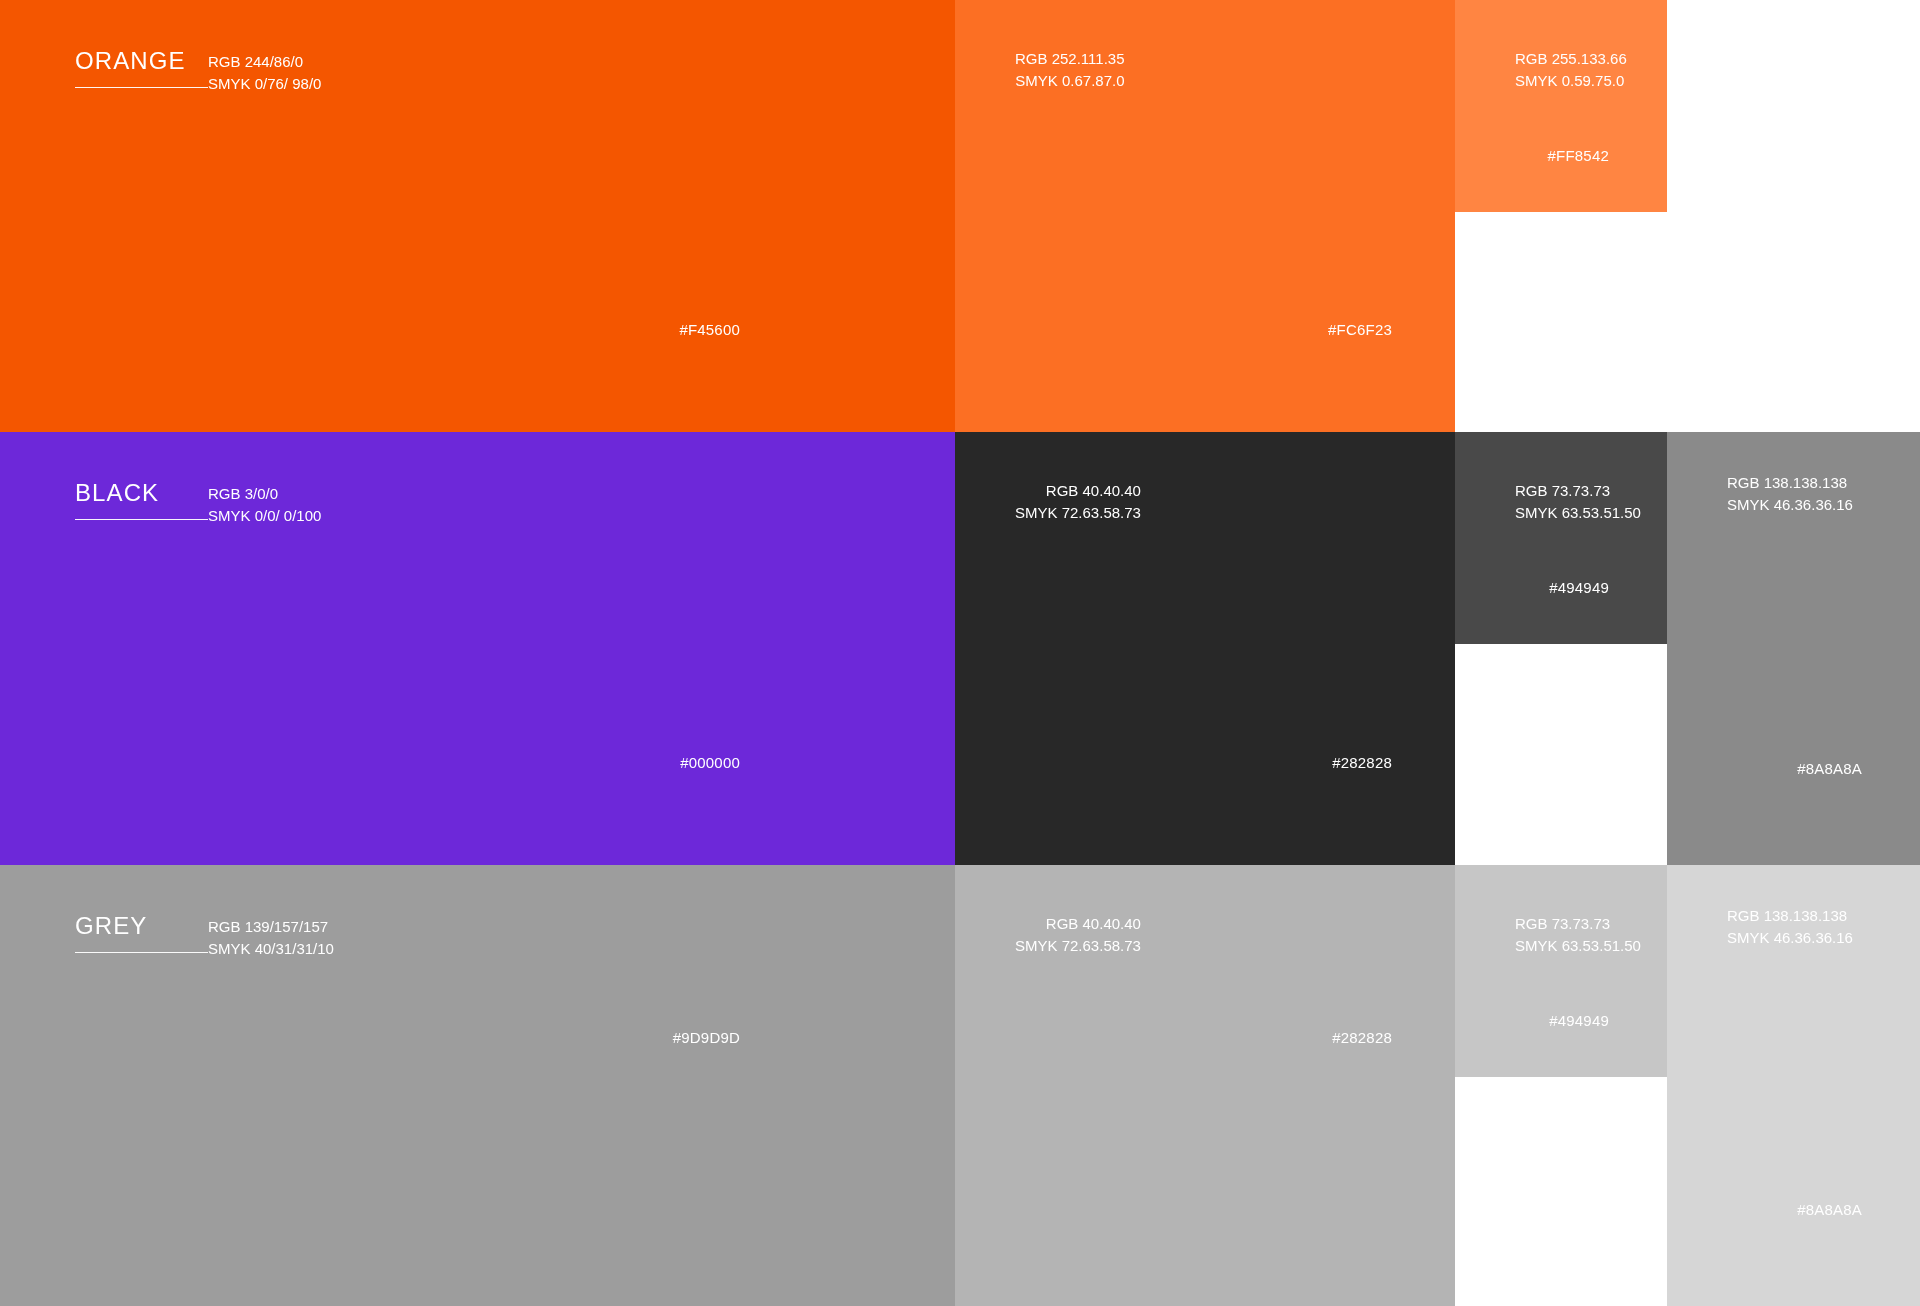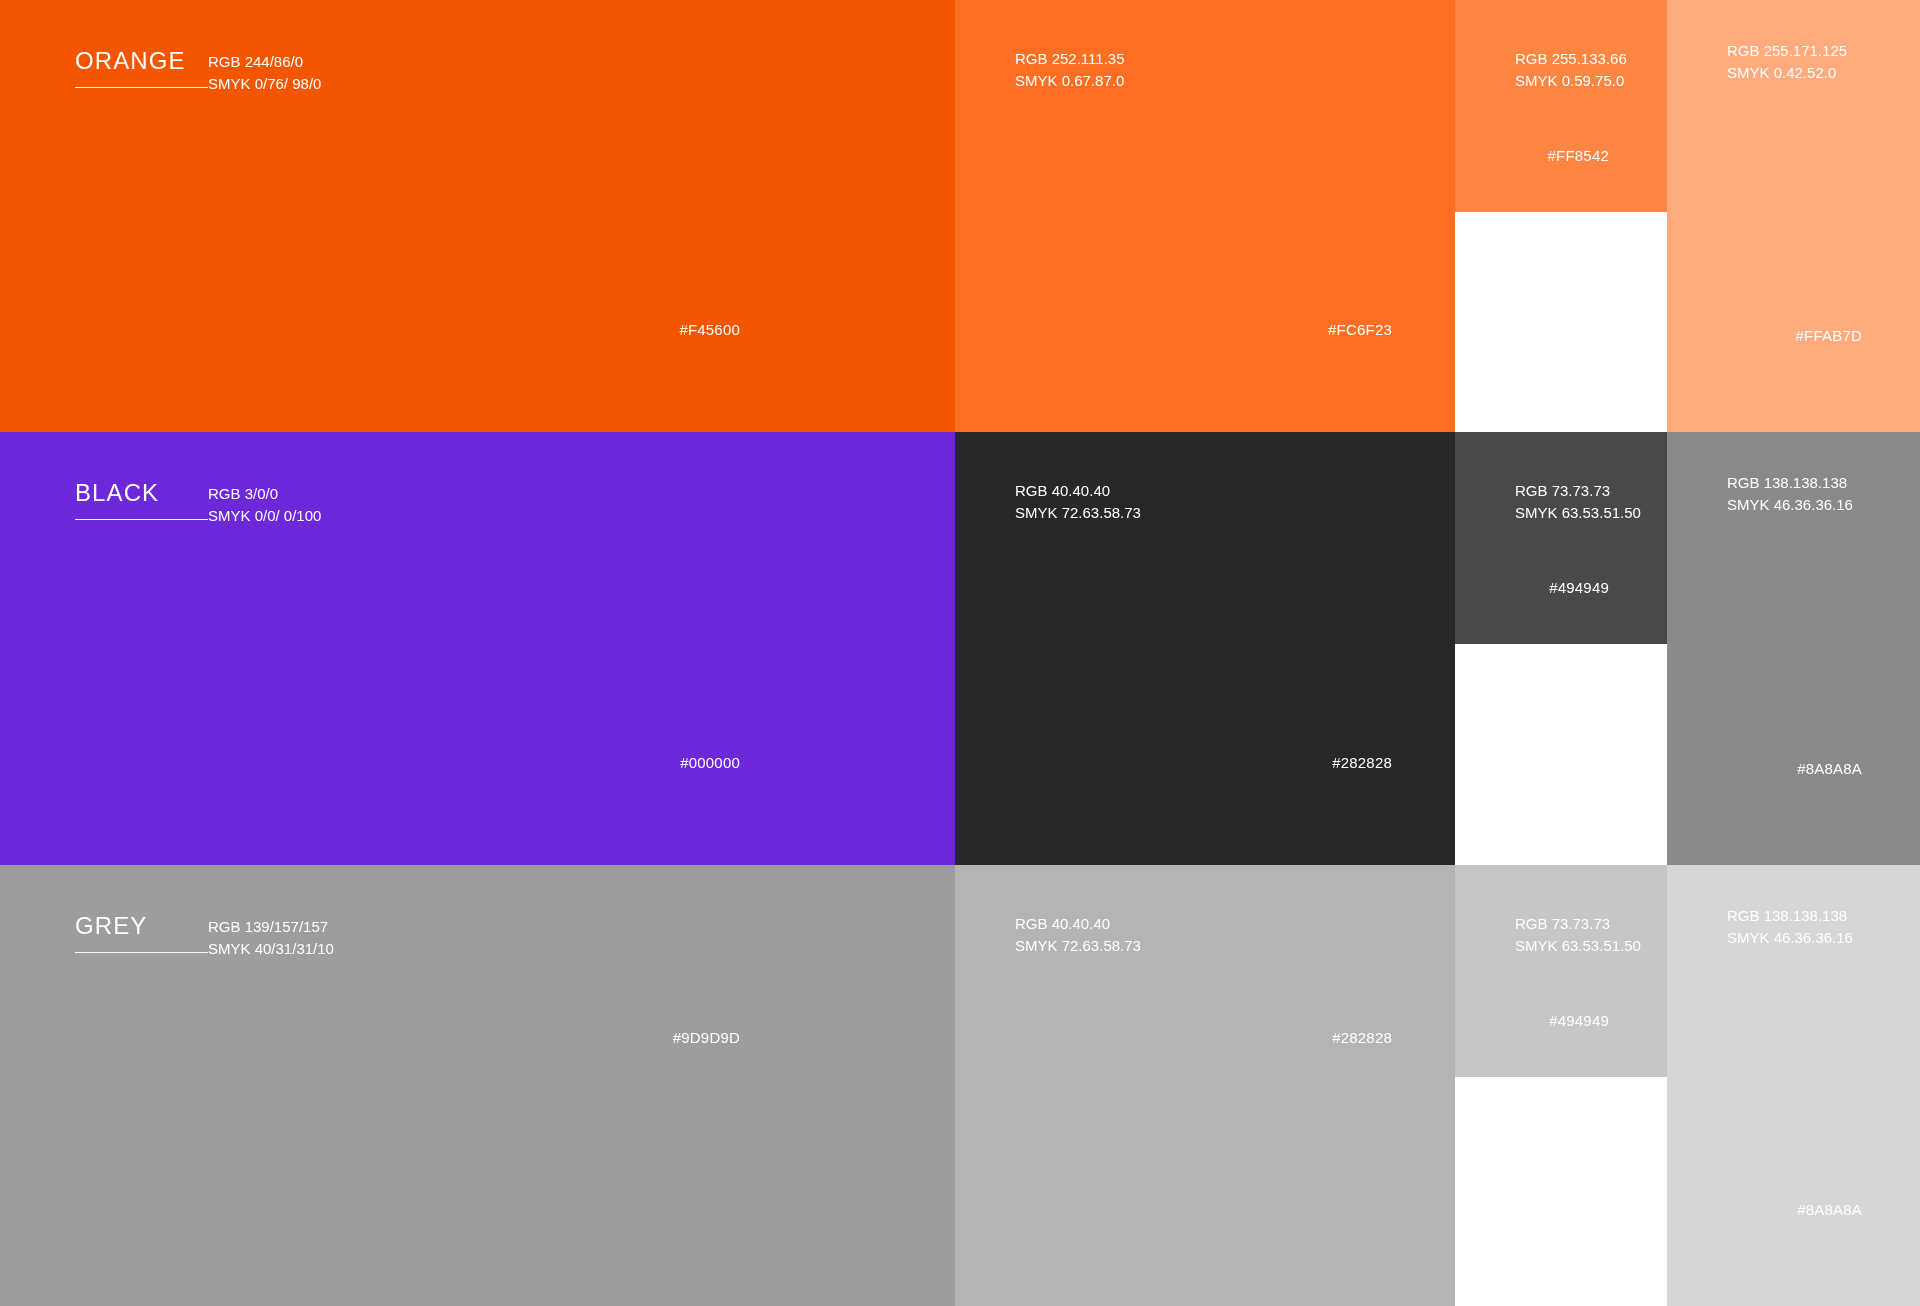--- a/index.html
+++ b/index.html
@@ -91,21 +91,21 @@
 
   
   .specs-only {
     position:absolute;
     top:48px;
     font-size:15px;
     line-height:1.45;
     color:#ffffff;
     white-space:pre-line;
   }
-  .specs-mid   { left:60px; }
+  .specs-mid   { left:60px;text-align:right; }
   .specs-col3  { left:60px; }
   .specs-sub   { left:60px; top:40px; }
 
   
   .hex {
     position:absolute;
     bottom:0;
     font-size:15px;
     color:#ffffff;
     letter-spacing:.2px;
@@ -143,25 +143,20 @@
 <span>SMYK 0.67.87.0</span></div>
       <div class="hex hex-mid">#FC6F23</div>
     </div>
 
     <div class="cell-stack">
       <div class="stack-top" style="background-color: rgb(255, 133, 66);">
         <div class="specs-only specs-col3"><span>RGB 255.133.66</span>
 <span>SMYK 0.59.75.0</span></div>
         <div class="hex hex-col3top">#FF8542</div>
       </div>
-      <div class="stack-bottom" style="background-color: rgb(255, 171, 125);">
-        <div class="specs-only specs-sub"><span>RGB 255.171.125</span>
-<span>SMYK 0.42.52.0</span></div>
-        <div class="hex hex-col3bot">#FFAB7D</div>
-      </div>
     </div>
   </div>
 
   <div class="row row-black">
 
     <div class="cell-primary" style="background-color: #6d28d9;">
       <div class="swatch-header">
         <div class="swatch-name-wrap">
           <div class="swatch-name">BLACK</div>
           <div class="swatch-rule"></div>

